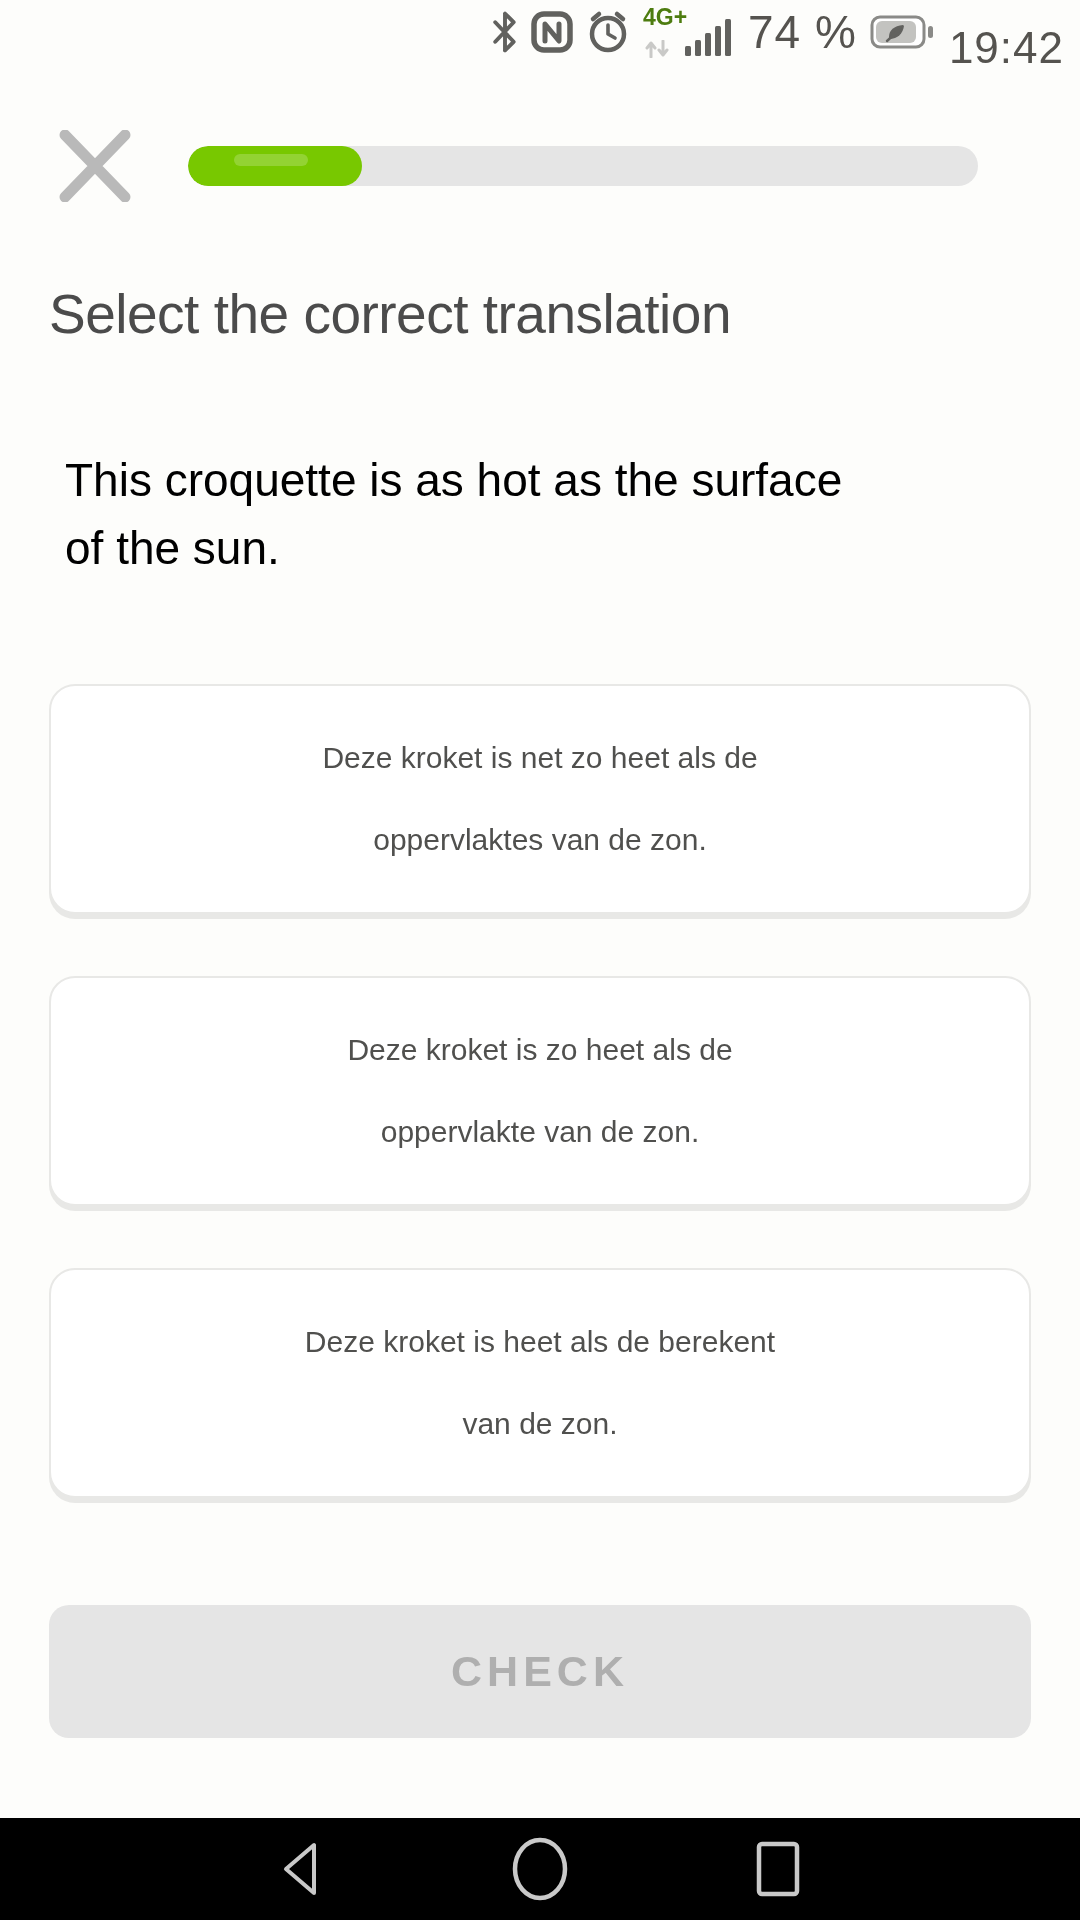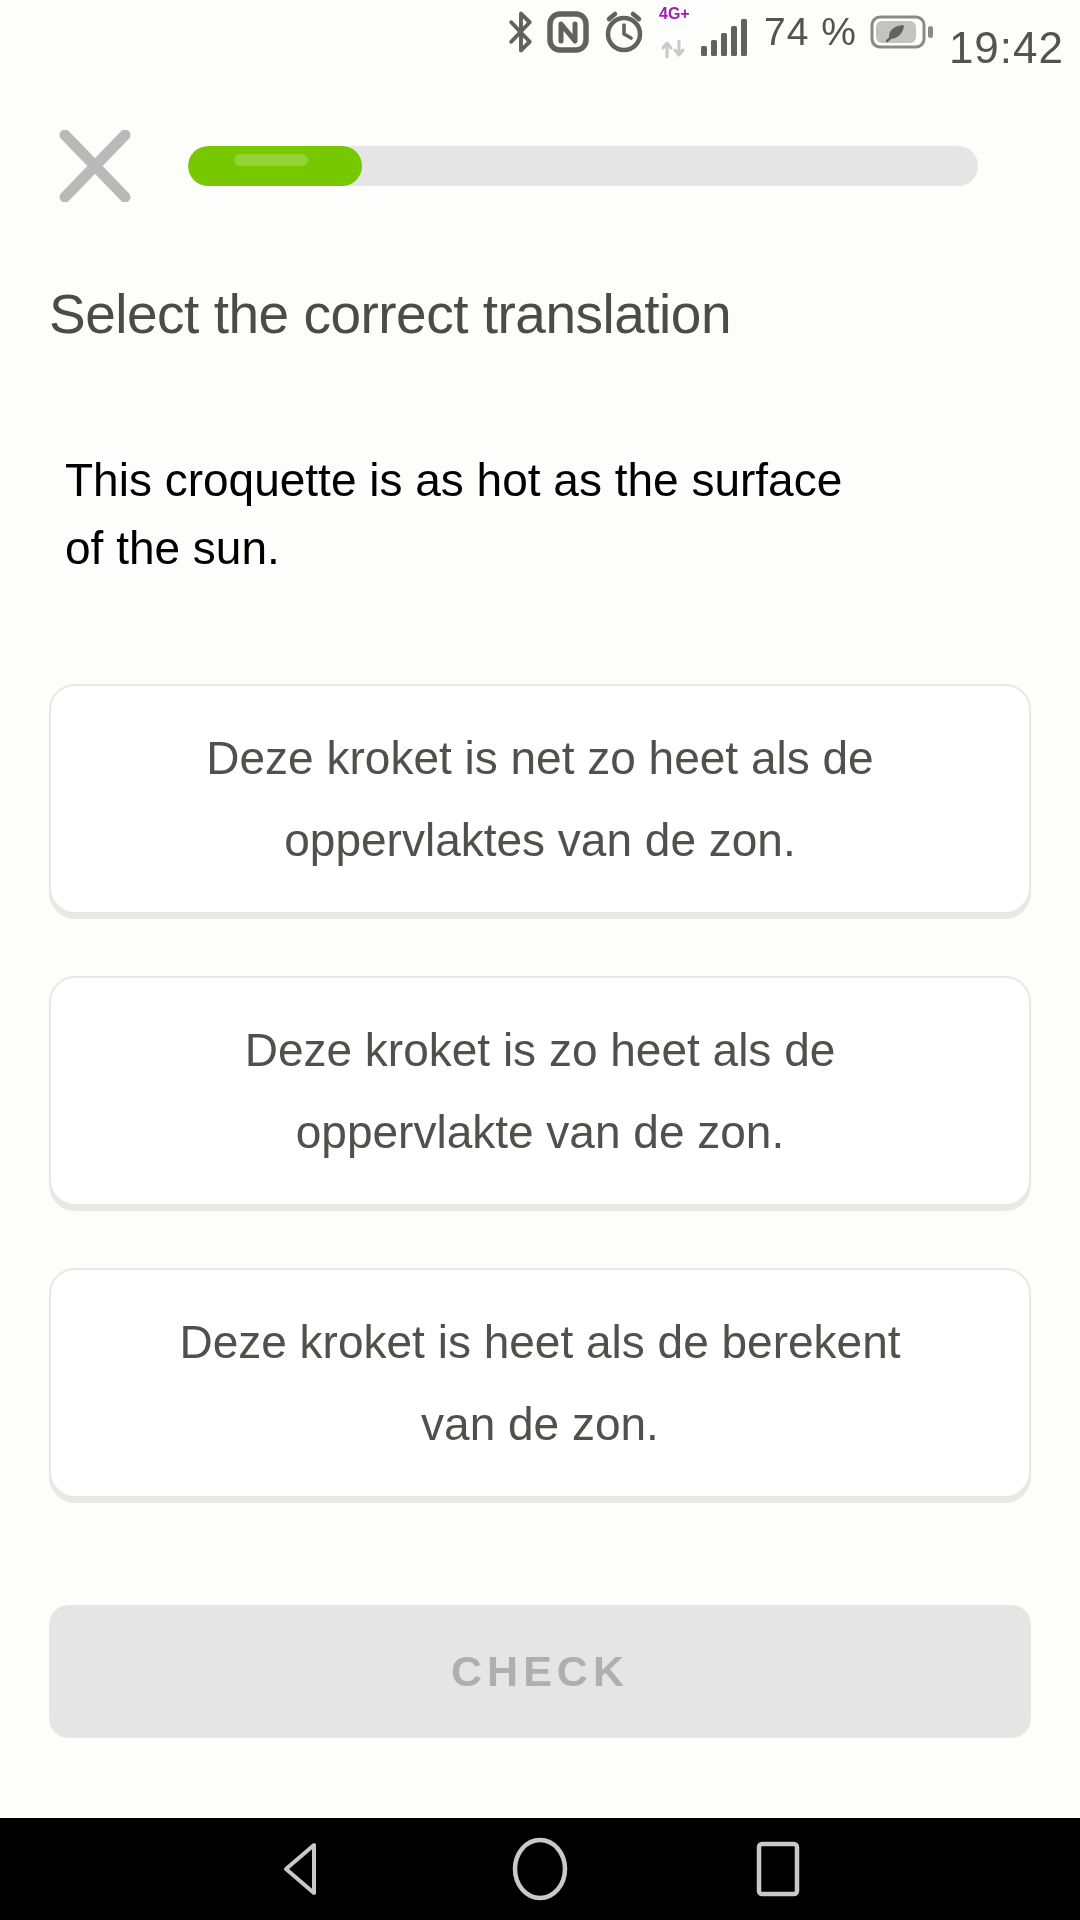--- a/index.html
+++ b/index.html
@@ -10,26 +10,26 @@
   }
   
   .statusbar{
     position:absolute;top:0;left:0;right:0;height:64px;
     display:flex;align-items:center;justify-content:flex-end;
     gap:13px;padding-right:16px;box-sizing:border-box;
   }
   .statusbar svg{display:block;}
   .sig-group{position:relative;width:92px;height:52px;}
   .sig-label{
-    position:absolute;top:0;left:0;font-size:16px;font-weight:bold;
-    color:#a21caf;letter-spacing:0px;line-height:1;
+    position:absolute;top:0;left:0;font-size:23px;font-weight:bold;
+    color:#4d7c0f;letter-spacing:0px;line-height:1;
   }
   .sig-arrows{position:absolute;left:2px;bottom:0;}
   .sig-bars{position:absolute;right:0;bottom:2px;}
-  .battery-pct{font-size:39px;color:#55534f;letter-spacing:1px;}
+  .battery-pct{font-size:46px;color:#55534f;letter-spacing:1px;}
   .clock-text{font-size:44px;color:#55534f;letter-spacing:1px;margin-top:32px;}
   
   .lesson-header{position:absolute;top:130px;left:0;right:0;height:72px;}
   .close-btn{
     position:absolute;left:57px;top:0;width:76px;height:72px;
     background:none;border:none;padding:0;cursor:pointer;
   }
   .progress-track{
     position:absolute;left:188px;top:16px;width:790px;height:40px;
     border-radius:20px;background:#e5e5e5;overflow:hidden;
@@ -53,21 +53,21 @@
   }
   .options{position:absolute;left:49px;top:684px;width:982px;}
   .option-card{
     box-sizing:border-box;width:982px;height:230px;margin-bottom:62px;
     background:#ffffff;border:2px solid #e8e8e6;border-radius:26px;
     box-shadow:0 5px 0 #e8e8e6;
     display:flex;align-items:center;justify-content:center;
     padding:0 78px;cursor:pointer;
   }
   .option-label{
-    font-size:46px;line-height:82px;color:#50504e;text-align:center;
+    font-size:30px;line-height:82px;color:#50504e;text-align:center;
     white-space:pre-line;
   }
   .check-btn{
     position:absolute;left:49px;top:1605px;width:982px;height:133px;
     border:none;border-radius:20px;background:#e5e5e5;
     font-family:inherit;font-size:43px;font-weight:bold;
     letter-spacing:5px;color:#afafaf;cursor:default;
   }
   
   .navbar{

